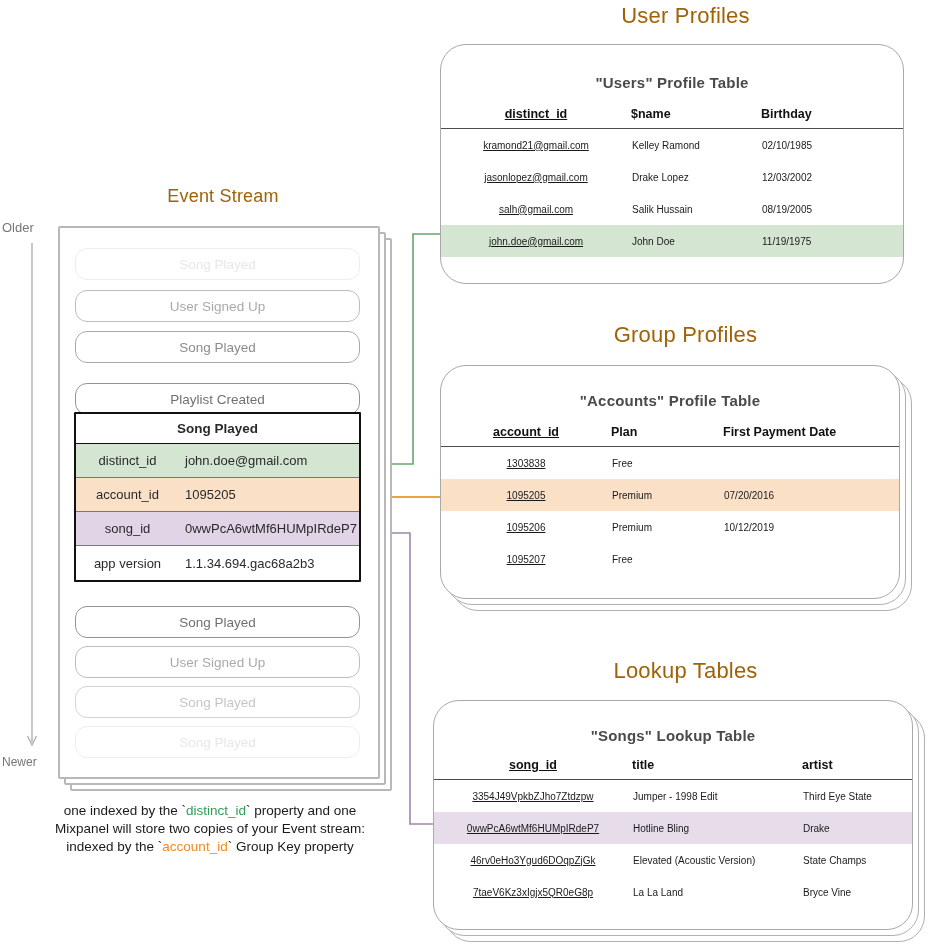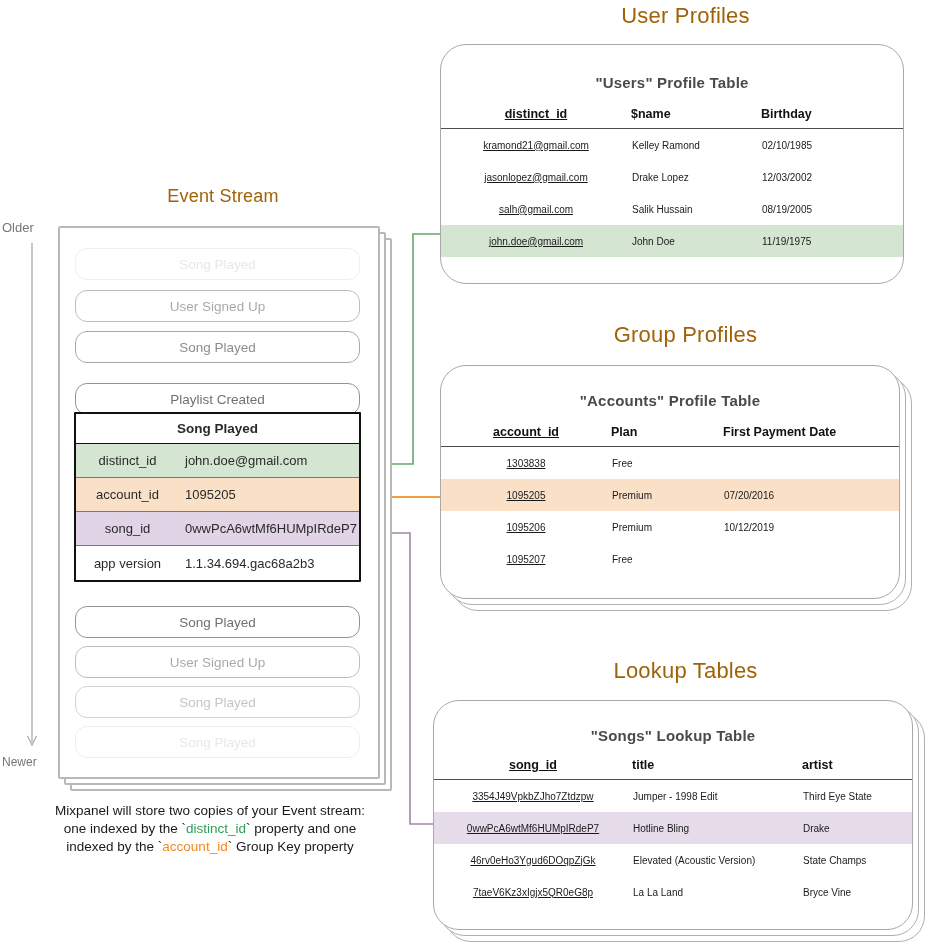--- a/index.html
+++ b/index.html
@@ -170,24 +170,24 @@
     </div>
 
     <div class="event-row op75" style="top:378px;">Song Played</div>
     <div class="event-row op45" style="top:418px;">User Signed Up</div>
     <div class="event-row op30" style="top:458px;">Song Played</div>
     <div class="event-row op12" style="top:498px;">Song Played</div>
   </div>
 </div>
 
 <div class="abs" id="stream-caption">
-  <div>Mixpanel will store two copies of your Event stream:</div>
   <div>
     <span>one indexed by the `</span><span class="tok-green">distinct_id</span><span>` property and one</span>
   </div>
+  <div>Mixpanel will store two copies of your Event stream:</div>
   <div>
     <span>indexed by the `</span><span class="tok-orange">account_id</span><span>` Group Key property</span>
   </div>
 </div>
 
 <div class="abs section-title" style="left:430px;top:3px;width:511px;">User Profiles</div>
 
 <div class="panel-stack" style="left:440px;top:44px;width:470px;height:240px;">
   <div class="panel" style="width:462px;height:238px;">
     <div class="panel-title" style="margin-top:29px;">"Users" Profile Table</div>

